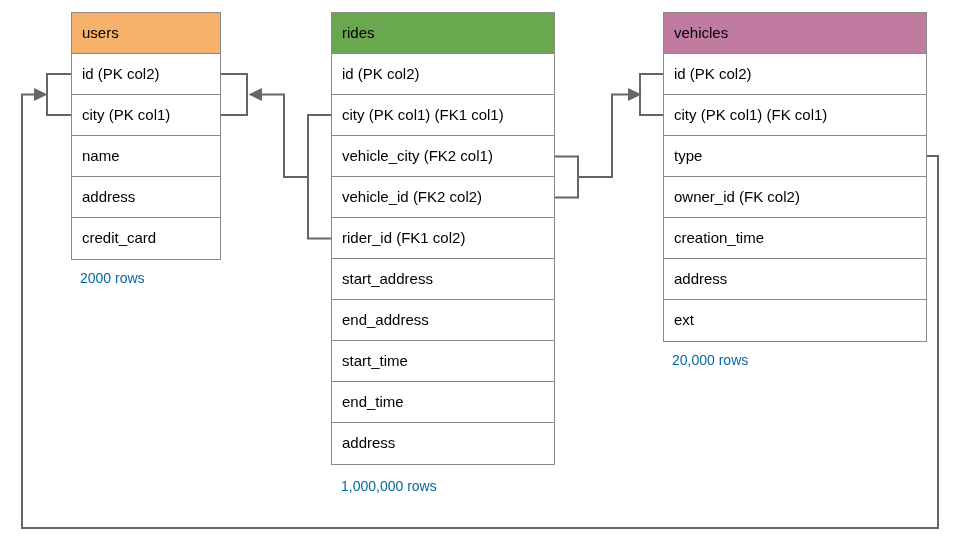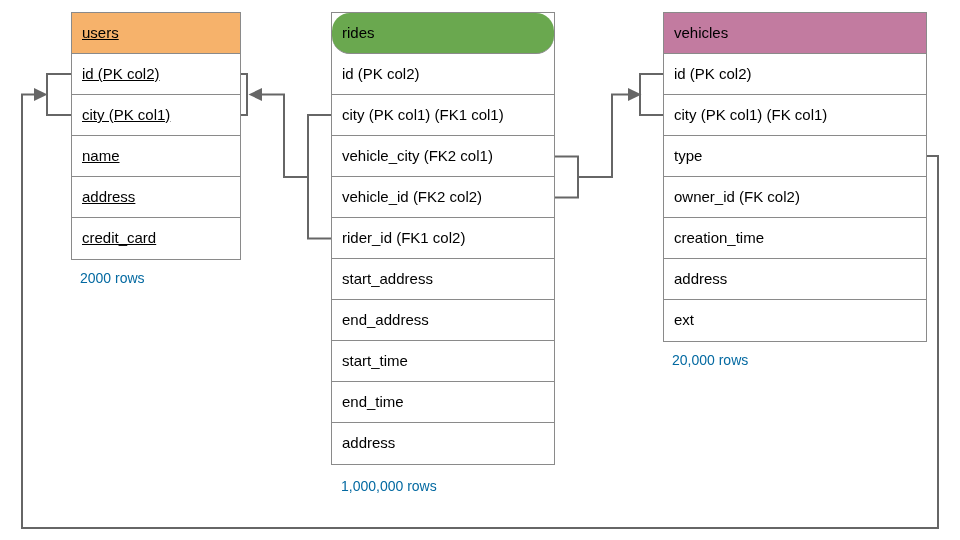--- a/index.html
+++ b/index.html
@@ -62,21 +62,21 @@
   }
   .tbl-row:last-child {
     border-bottom: none;
   }
   .row-count {
     position: absolute;
     font-size: 14px;
     color: #0369a1;
     white-space: nowrap;
   }
-  .t-users    { left: 71px;  top: 12px; width: 170px; text-decoration: underline; }
+  .t-users    { left: 71px;  top: 12px; width: 150px; }
   .t-rides    { left: 331px; top: 12px; width: 224px; }
   .t-vehicles { left: 663px; top: 12px; width: 264px; }
   .c-users    { left: 80px;  top: 270px; }
   .c-rides    { left: 341px; top: 478px; }
   .c-vehicles { left: 672px; top: 352px; text-align: center; }
 </style>
 </head>
 <body>
 
 <div class="canvas">
@@ -105,21 +105,21 @@
     </div>
     <div class="tbl-row">id (PK col2)</div>
     <div class="tbl-row">city (PK col1)</div>
     <div class="tbl-row">name</div>
     <div class="tbl-row">address</div>
     <div class="tbl-row">credit_card</div>
   </div>
   <div class="row-count c-users">2000 rows</div>
 
   <div class="db-table t-rides">
-    <div class="tbl-header" style="background-color: rgb(106, 168, 79); border-radius: 18px;">
+    <div class="tbl-header" style="background-color: rgb(106, 168, 79);">
       <span>rides</span>
     </div>
     <div class="tbl-row">id (PK col2)</div>
     <div class="tbl-row">city (PK col1) (FK1 col1)</div>
     <div class="tbl-row">vehicle_city (FK2 col1)</div>
     <div class="tbl-row">vehicle_id (FK2 col2)</div>
     <div class="tbl-row">rider_id (FK1 col2)</div>
     <div class="tbl-row">start_address</div>
     <div class="tbl-row">end_address</div>
     <div class="tbl-row">start_time</div>

